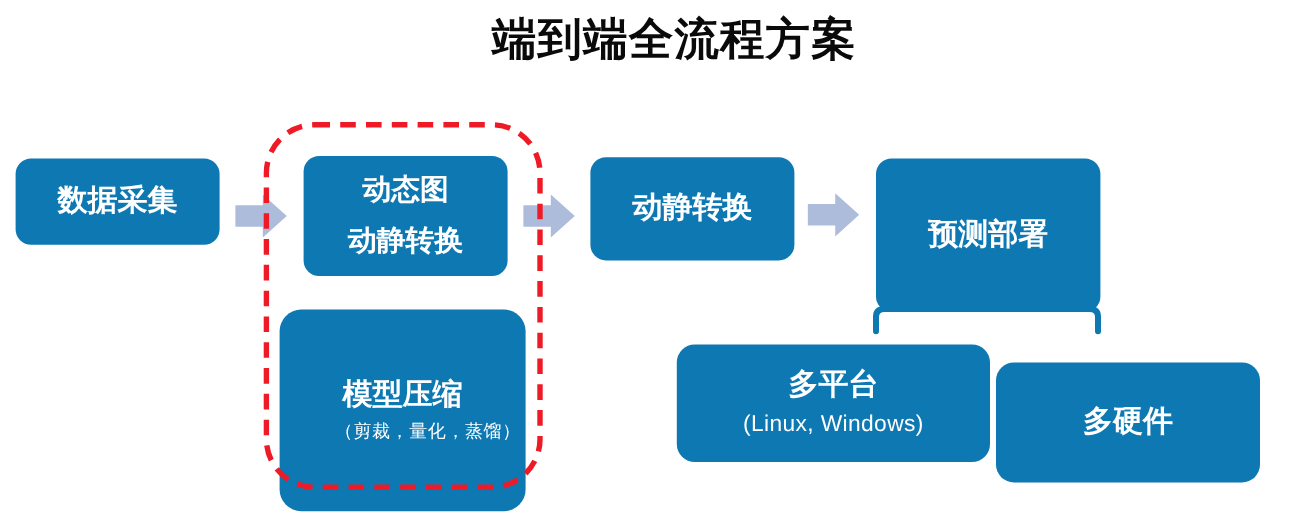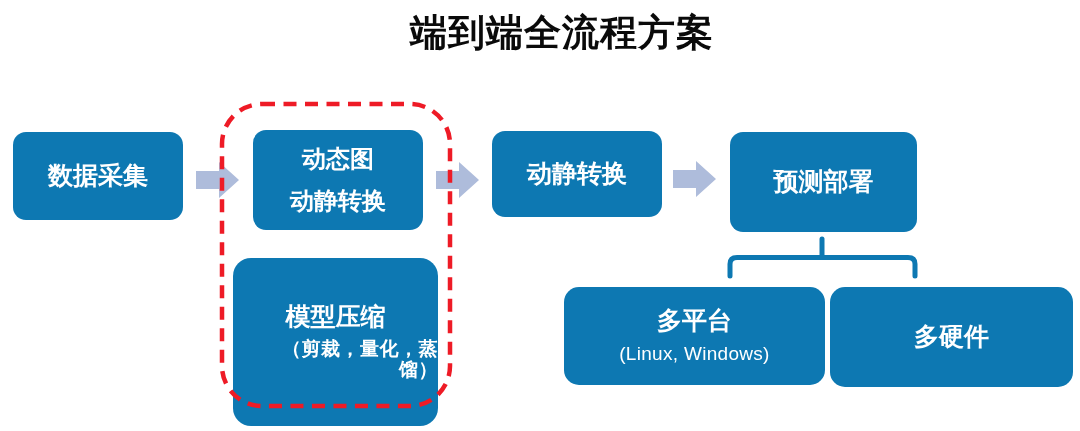--- a/index.html
+++ b/index.html
@@ -37,40 +37,40 @@
     flex-direction: column;
     align-items: center;
     justify-content: center;
     text-align: center;
     font-weight: 700;
     font-size: 25px;
     line-height: 1.1;
     z-index: 1;
   }
   .node .sub-cn {
-    font-size: 19px;
-    font-weight: 700;
+    font-size: 15px;
+    font-weight: 400;
     margin-top: 8px;
     letter-spacing: 0.5px;
     margin-left: 42px;
   }
   .node .sub-en {
     font-size: 19px;
     font-weight: 500;
     margin-top: 9px;
     letter-spacing: 0.3px;
   }
-  #node-data-collection      { left: 13px;  top: 132px; width: 170px; height: 88px; }
+  #node-data-collection      { left: 13px;  top: 132px; width: 170px; height: 72px; }
   #node-dynamic-graph        { left: 253px; top: 130px; width: 170px; height: 100px; font-size: 24px; }
   #node-dynamic-graph .line2 { margin-top: 15px; }
   #node-model-compression    { left: 233px; top: 258px; width: 205px; height: 168px; border-radius: 18px; text-align: right; }
   #node-dynamic-static       { left: 492px; top: 131px; width: 170px; height: 86px; }
-  #node-prediction           { left: 730px; top: 132px; width: 187px; height: 100px; }
+  #node-prediction           { left: 730px; top: 132px; width: 187px; height: 128px; }
   #node-multi-platform       { left: 564px; top: 287px; width: 261px; height: 98px;  border-radius: 15px; }
-  #node-multi-hardware       { left: 830px; top: 287px; width: 243px; height: 100px; border-radius: 15px; }
+  #node-multi-hardware       { left: 830px; top: 302px; width: 220px; height: 100px; border-radius: 15px; }
   .flow-arrow {
     position: absolute;
     width: 43px;
     height: 36px;
     z-index: 2;
     pointer-events: none;
   }
   #flow-arrow-1 { left: 196px; top: 162px; }
   #flow-arrow-2 { left: 436px; top: 162px; }
   #flow-arrow-3 { left: 673px; top: 161px; }

